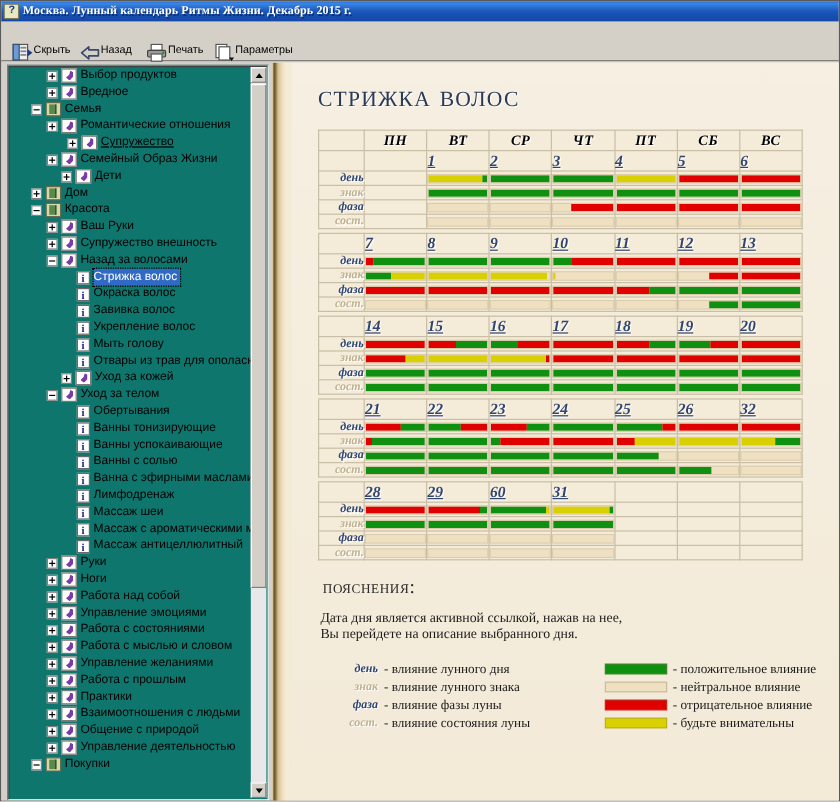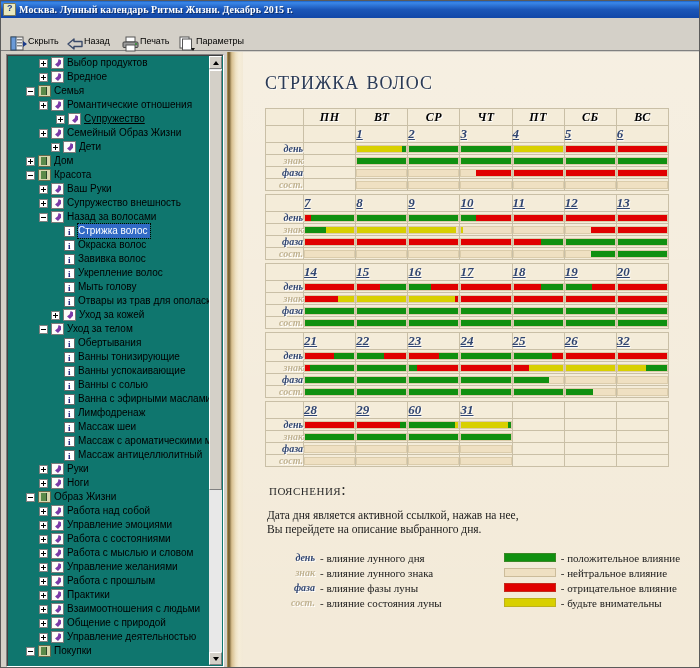--- a/index.html
+++ b/index.html
@@ -575,25 +575,20 @@
             <div class="node" style="padding-left: 32px;">
               <span class="expander plus"></span>
               <span class="nicon page"></span>
               <span class="nlabel">Руки</span>
             </div>
             <div class="node" style="padding-left: 32px;">
               <span class="expander plus"></span>
               <span class="nicon page"></span>
               <span class="nlabel">Ноги</span>
             </div>
-            <div class="node" style="padding-left: 19px;">
-              <span class="expander minus"></span>
-              <span class="nicon cat"></span>
-              <span class="nlabel">Образ Жизни</span>
-            </div>
             <div class="node" style="padding-left: 32px;">
               <span class="expander plus"></span>
               <span class="nicon page"></span>
               <span class="nlabel">Работа над собой</span>
             </div>
             <div class="node" style="padding-left: 32px;">
               <span class="expander plus"></span>
               <span class="nicon page"></span>
               <span class="nlabel">Управление эмоциями</span>
             </div>

